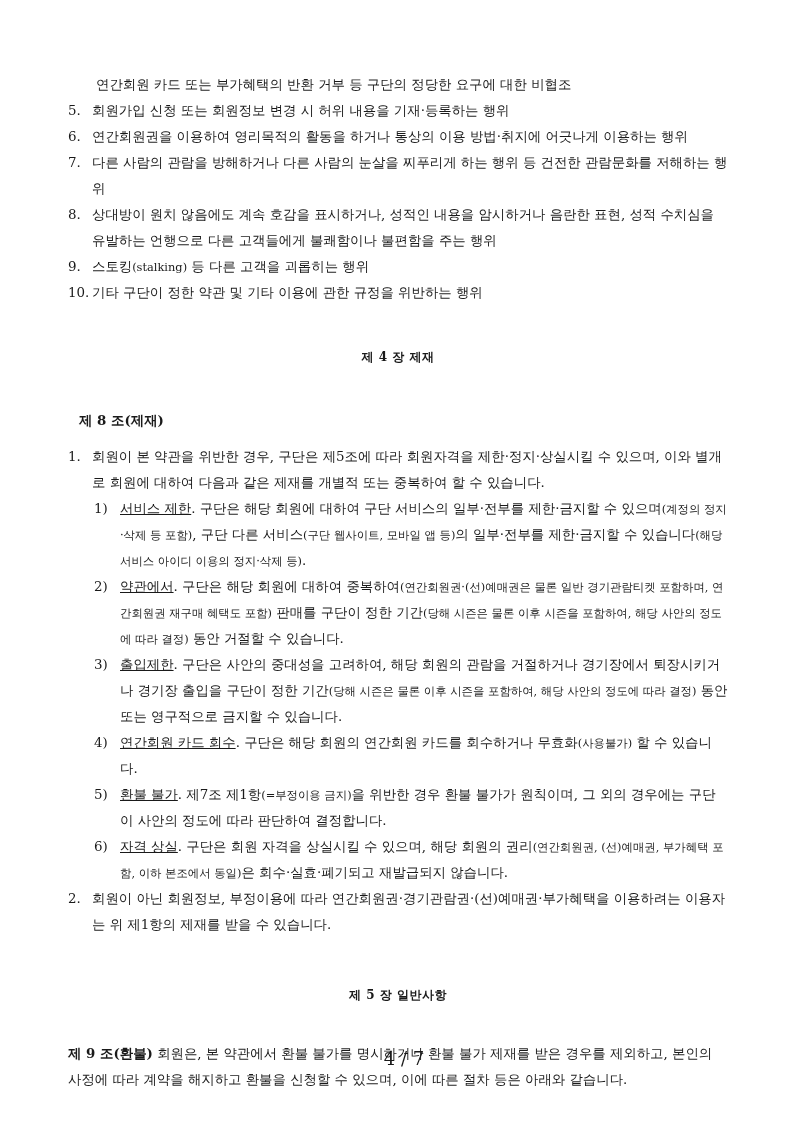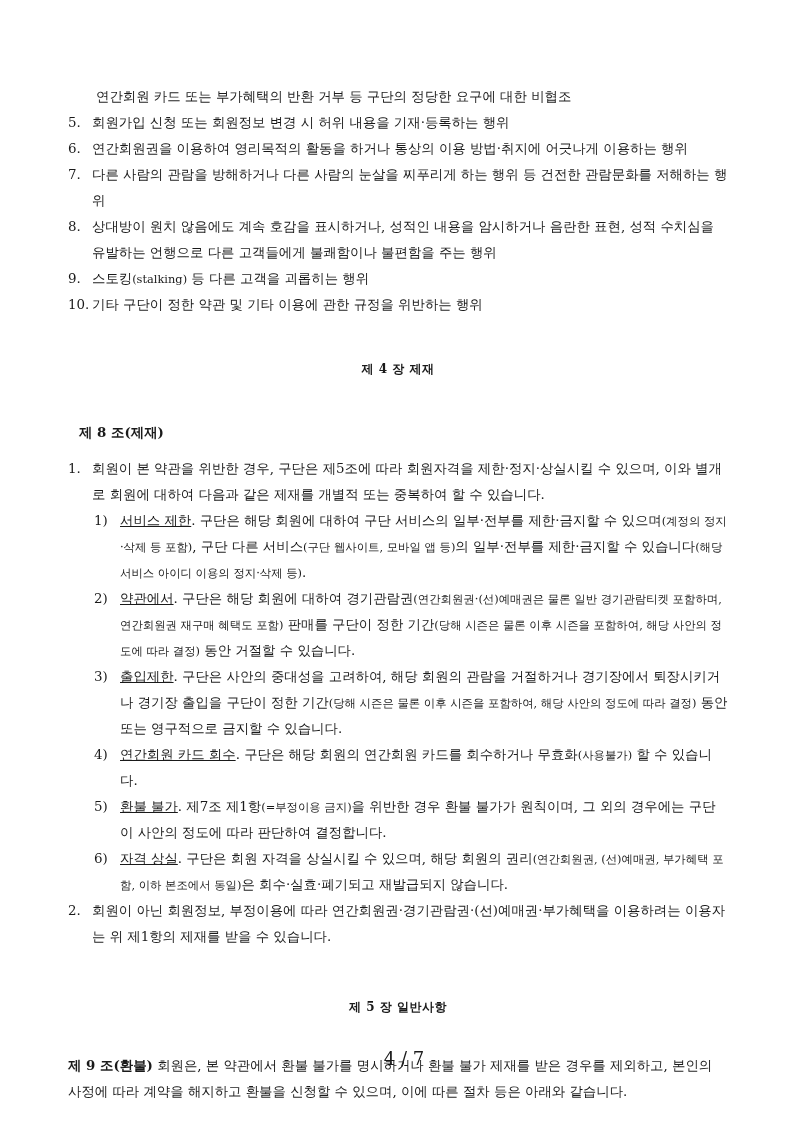--- a/index.html
+++ b/index.html
@@ -18,21 +18,21 @@
     font-family: "DejaVu Serif", "Liberation Serif", serif;
     font-size: 13.4px;
     line-height: 26px;
     overflow: hidden;
     box-sizing: border-box;
   }
 
   .content {
     position: absolute;
     left: 68px;
-    top: 84px;
+    top: 72px;
     width: 660px;
   }
 
   
   .para {
     margin: 11px;
     text-align: left;
     word-break: keep-all;
   }
 
@@ -180,21 +180,21 @@
       <span>회원이 본 약관을 위반한 경우, 구단은 제5조에 따라 회원자격을 제한·정지·상실시킬 수 있으며, 이와 별개로 회원에 대하여 다음과 같은 제재를 개별적 또는 중복하여 할 수 있습니다.</span>
     </div>
 
     <div class="li-sub">
       <span class="marker">1)</span>
       <span><span class="term">서비스 제한</span><span>.  구단은 해당 회원에 대하여 구단 서비스의 일부·전부를 제한·금지할 수 있으며</span><span class="small">(계정의 정지·삭제 등 포함)</span><span>, 구단 다른 서비스</span><span class="small">(구단 웹사이트, 모바일 앱 등)</span><span>의 일부·전부를 제한·금지할 수 있습니다</span><span class="small">(해당 서비스 아이디 이용의 정지·삭제 등)</span><span>.</span></span>
     </div>
 
     <div class="li-sub">
       <span class="marker">2)</span>
-      <span><span class="term">약관에서</span><span>.  구단은 해당 회원에 대하여 경기관람권</span><span class="small">(연간회원권·(선)예매권은 물론 일반 경기관람티켓 포함하며, 연간회원권 재구매 혜택도 포함)</span><span> 판매를 구단이 정한 기간</span><span class="small">(당해 시즌은 물론 이후 시즌을 포함하여, 해당 사안의 정도에 따라 결정)</span><span> 동안 거절할 수 있습니다.</span></span>
+      <span><span class="term">약관에서</span><span>.  구단은 해당 회원에 대하여 중복하여</span><span class="small">(연간회원권·(선)예매권은 물론 일반 경기관람티켓 포함하며, 연간회원권 재구매 혜택도 포함)</span><span> 판매를 구단이 정한 기간</span><span class="small">(당해 시즌은 물론 이후 시즌을 포함하여, 해당 사안의 정도에 따라 결정)</span><span> 동안 거절할 수 있습니다.</span></span>
     </div>
 
     <div class="li-sub">
       <span class="marker">3)</span>
       <span><span class="term">출입제한</span><span>.  구단은 사안의 중대성을 고려하여, 해당 회원의 관람을 거절하거나 경기장에서 퇴장시키거나 경기장 출입을 구단이 정한 기간</span><span class="small">(당해 시즌은 물론 이후 시즌을 포함하여, 해당 사안의 정도에 따라 결정)</span><span> 동안 또는 영구적으로 금지할 수 있습니다.</span></span>
     </div>
 
     <div class="li-sub">
       <span class="marker">4)</span>
       <span><span class="term">연간회원 카드 회수</span><span>.  구단은 해당 회원의 연간회원 카드를 회수하거나 무효화</span><span class="small">(사용불가)</span><span> 할 수 있습니다.</span></span>

